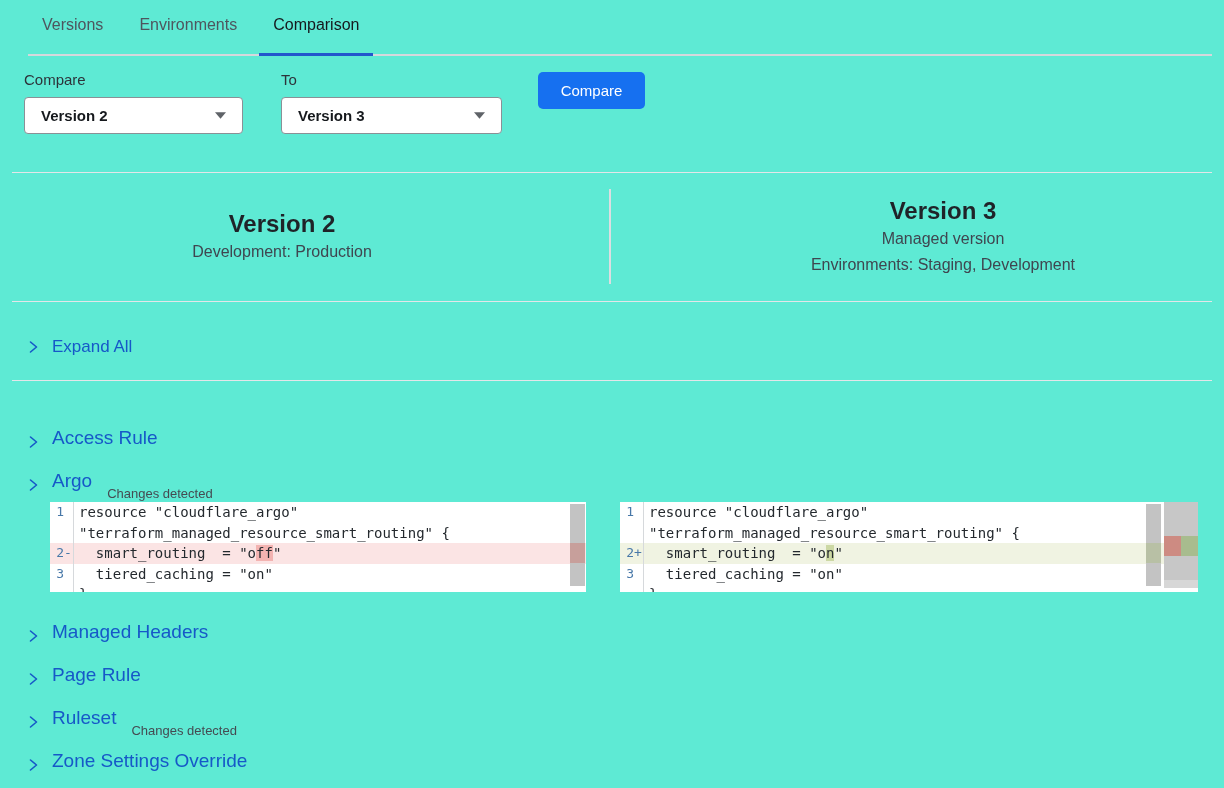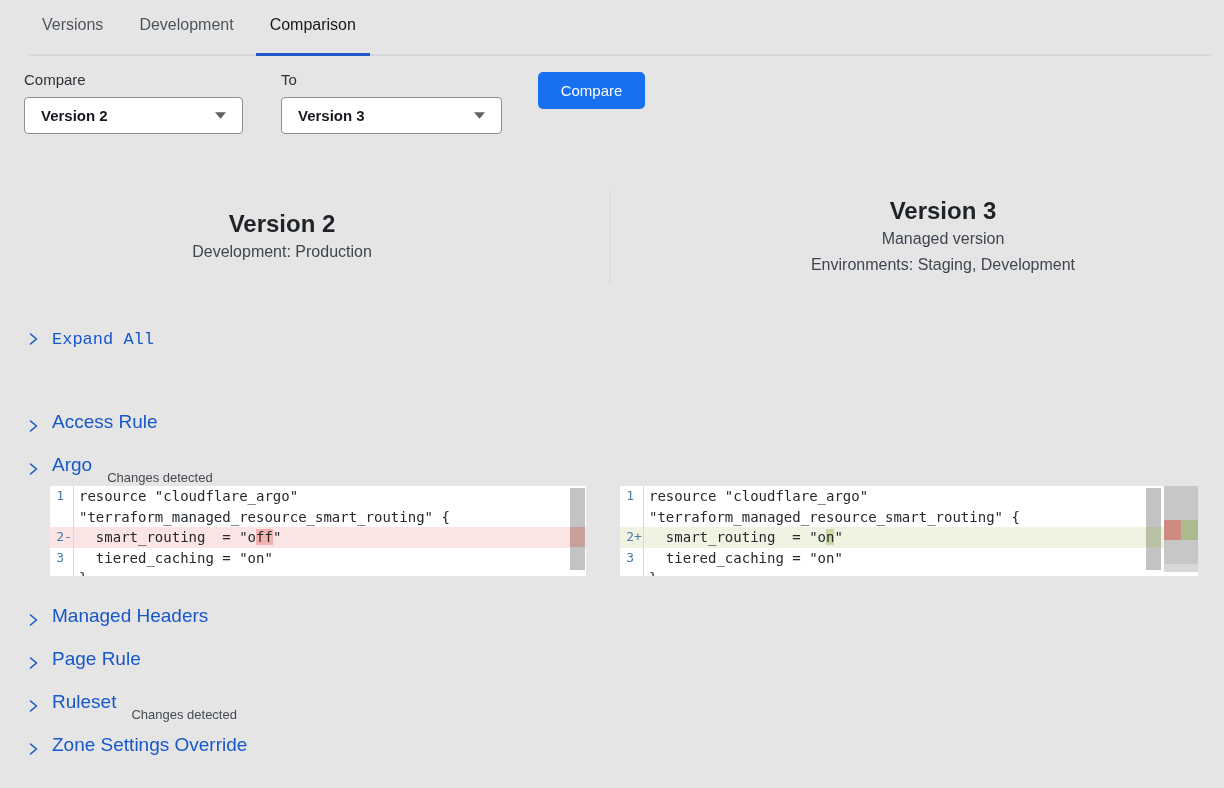--- a/index.html
+++ b/index.html
@@ -2,21 +2,21 @@
 <html><head>
 <meta charset="utf-8">
 <style>
   * { margin: 0; padding: 0; box-sizing: border-box; }
   html, body { background: #ffffff; }
   body {
     width: 1224px; height: 788px;
     font-family: "Liberation Sans", "DejaVu Sans", sans-serif;
     color: #1f2328; overflow: hidden; position: relative;
   }
-  .page { width: 1224px; height: 788px; background: #e5e5e5; }
+  .page { width: 1224px; height: 788px; background: #5eead4; }
 
   
   .tabbar { display: flex; margin-left: 28px; border-bottom: 2px solid #d5d8dc; margin-right: 12px; }
   .tab {
     padding: 14px 14px 18px; font-size: 16px; line-height: 22px;
     color: #4e555e; cursor: pointer; white-space: nowrap; margin-right: 8px;
   }
   .tab.active { color: #16191d; font-weight: 500; border-bottom: 3px solid #2257cc; margin-bottom: -2px; padding-bottom: 17px; }
 
   
@@ -42,21 +42,21 @@
   
   .vheaders { position: relative; height: 128px; display: flex; margin: 0 24px; }
   .vh-col { width: 50%; display: flex; flex-direction: column; align-items: center; justify-content: center; }
   .vh-col.left  > * { transform: translateX(-36px); }
   .vh-col.right > * { transform: translateX(37px); }
   .vh-title { font-size: 24px; font-weight: 600; color: #1f2328; line-height: 30px; }
   .vh-sub { font-size: 16px; color: #3f4650; line-height: 26px; }
   .vh-divider { position: absolute; left: 585px; top: 16px; height: 95px; width: 1.5px; background: #dcdee1; }
 
   
-  .expand-row { height: 67px; display: flex; align-items: center; margin: 4px 12px; border-bottom: 1.5px solid #e4e6e9; cursor: pointer; font-family: Liberation Mono, monospace; }
+  .expand-row { height: 67px; display: flex; align-items: center; margin: 12px 12px; border-bottom: 1.5px solid #e4e6e9; cursor: pointer; }
   .chev { width: 11px; height: 14px; color: #1658c8; flex: none; }
   .expand-row .chev { margin-left: 16px; }
   .expand-label { margin-left: 13px; font-size: 17px; color: #1658c8; }
 
   
   .sections { padding-top: 13px; }
   .section-row { height: 43px; display: flex; align-items: flex-end; margin-left: 28px; cursor: pointer; }
   .section-label { margin-left: 13px; font-size: 19px; color: #1658c8; }
   .section-badge { margin-left: 15px; font-size: 13px; color: #454b52; position: relative; top: 9px; }
 
@@ -89,21 +89,21 @@
   .mm-gray-bottom { height: 24px; background: #c7c7c7; }
   .mm-gray-faint { height: 8px; background: #d7d7d7; }
 </style>
 </head>
 <body>
 
 <div class="page">
 
   <div class="tabbar">
     <div class="tab">Versions</div>
-    <div class="tab">Development</div>
+    <div class="tab">Environments</div>
     <div class="tab active">Comparison</div>
   </div>
 
   <div class="form-row">
     <div class="field">
       <span class="field-label">Compare</span>
       <div class="select w1">
         <span>Version 2</span>
         <svg class="caret" viewBox="0 0 10 6">
             <path d="M0 0 L10 0 L5 6 Z" fill="#5f6368"></path>

